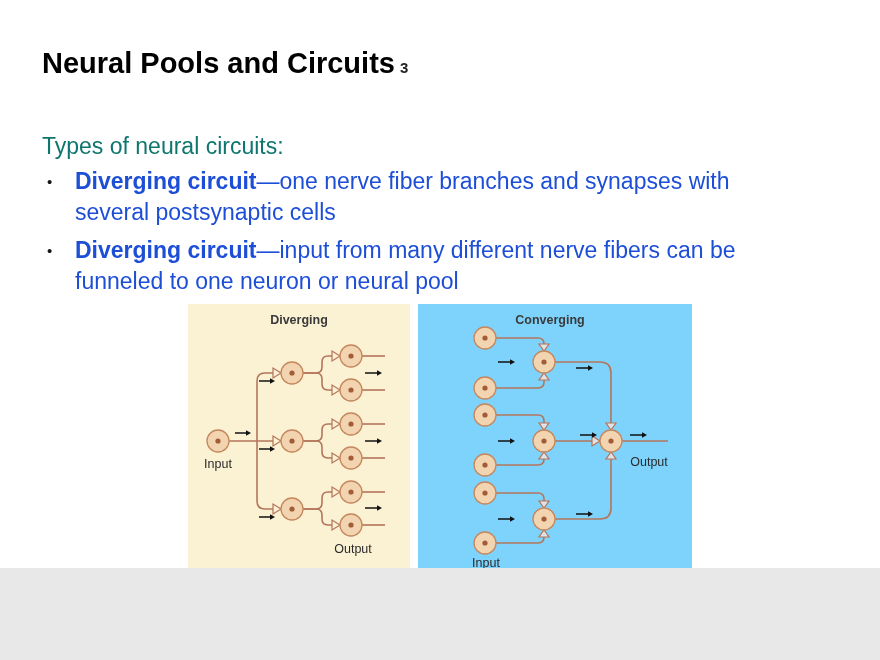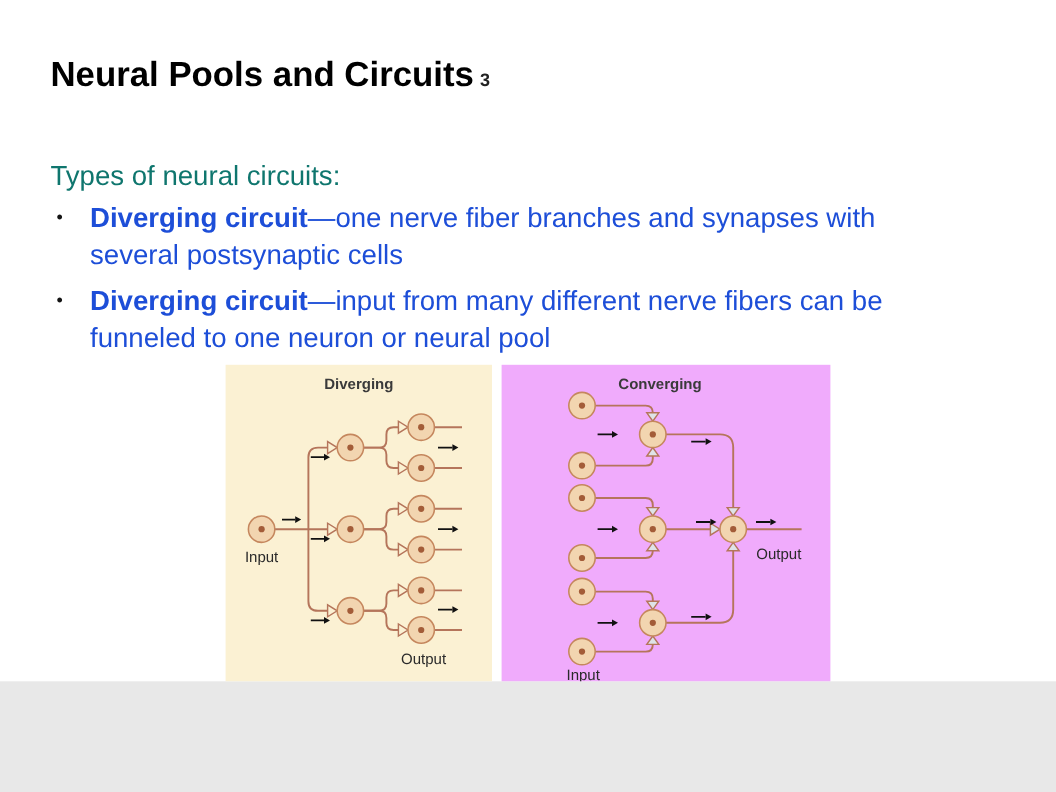--- a/index.html
+++ b/index.html
@@ -108,21 +108,21 @@
             <line x1="177" y1="137" x2="189" y2="137" stroke="#111" stroke-width="1.5"></line>
             <polygon points="189,134.2 189,139.8 194,137" fill="#111"></polygon>
             <line x1="177" y1="204" x2="189" y2="204" stroke="#111" stroke-width="1.5"></line>
             <polygon points="189,201.2 189,206.8 194,204" fill="#111"></polygon>
           </g>
         <text class="panel-title" x="111" y="20" text-anchor="middle">Diverging</text>
         <text class="node-label" x="30" y="164" text-anchor="middle">Input</text>
         <text class="node-label" x="165" y="249" text-anchor="middle">Output</text>
       </svg>
     </div>
-    <div class="panel" id="panel-con" style="background: #f0abfc;">
+    <div class="panel" id="panel-con" style="background: #7dd3fc;">
       <svg width="274" height="273" viewBox="0 0 274 273">
         <g id="gfx-con">
             <path d="M78,34 H120 Q126,34 126,40 V40" fill="none" stroke="#B5755B" stroke-width="1.6"></path>
             <path d="M78,84 H120 Q126,84 126,78 V76" fill="none" stroke="#B5755B" stroke-width="1.6"></path>
             <polygon points="121,40 131,40 126,47" fill="#DEE3E7" stroke="#B5755B" stroke-width="1.2"></polygon>
             <polygon points="121,76 131,76 126,69" fill="#DEE3E7" stroke="#B5755B" stroke-width="1.2"></polygon>
             <path d="M78,111 H120 Q126,111 126,117 V119" fill="none" stroke="#B5755B" stroke-width="1.6"></path>
             <path d="M78,161 H120 Q126,161 126,155 V155" fill="none" stroke="#B5755B" stroke-width="1.6"></path>
             <polygon points="121,119 131,119 126,126" fill="#DEE3E7" stroke="#B5755B" stroke-width="1.2"></polygon>
             <polygon points="121,155 131,155 126,148" fill="#DEE3E7" stroke="#B5755B" stroke-width="1.2"></polygon>

